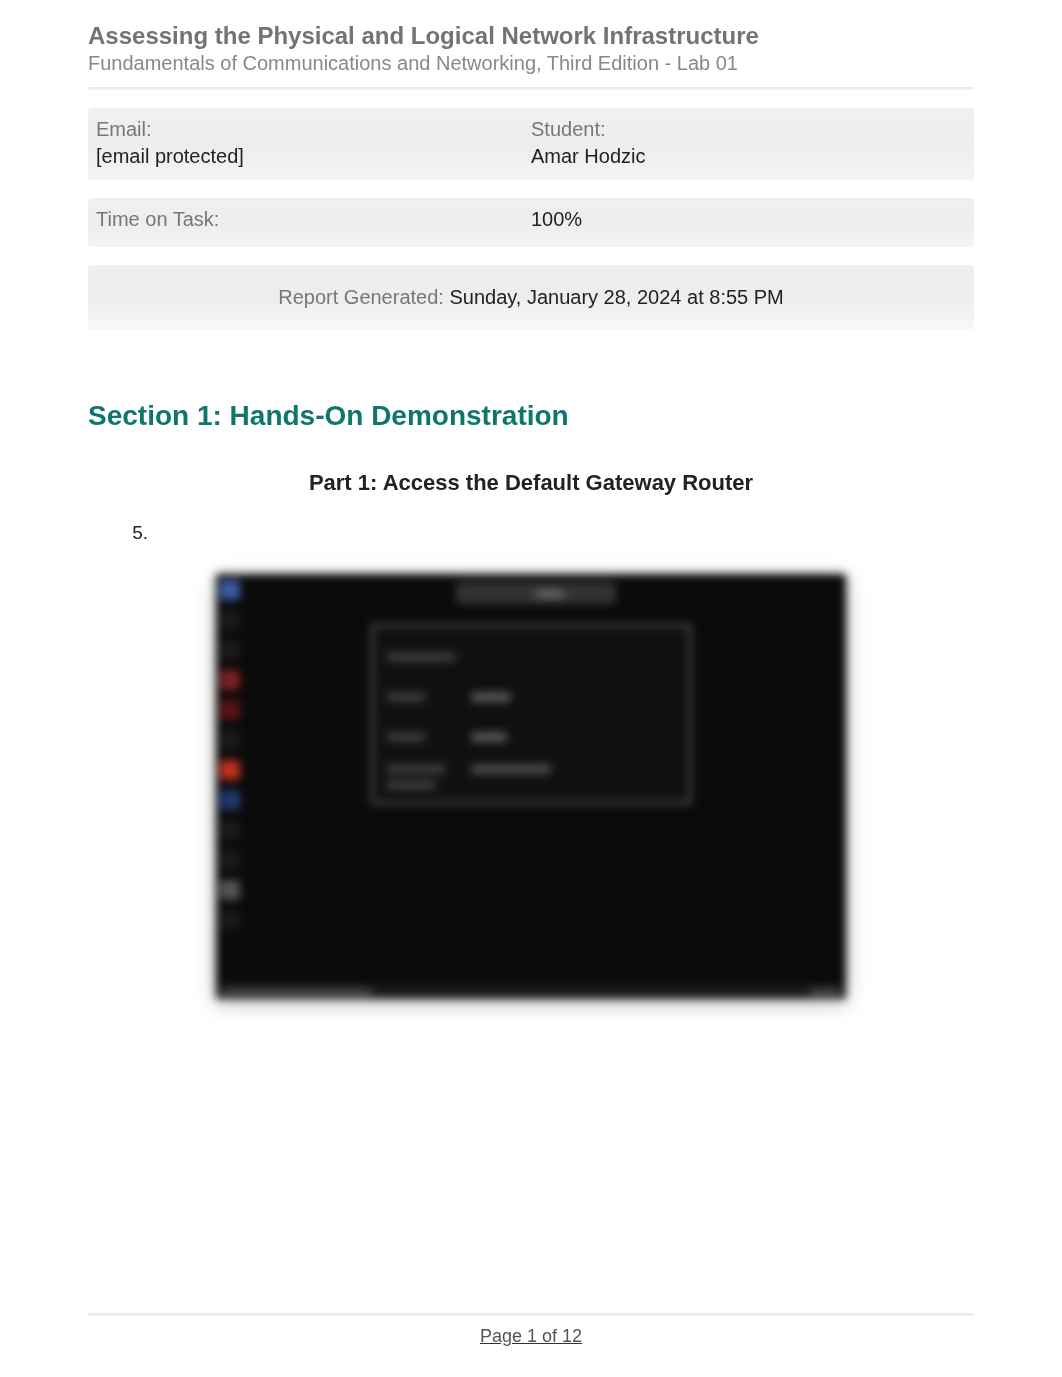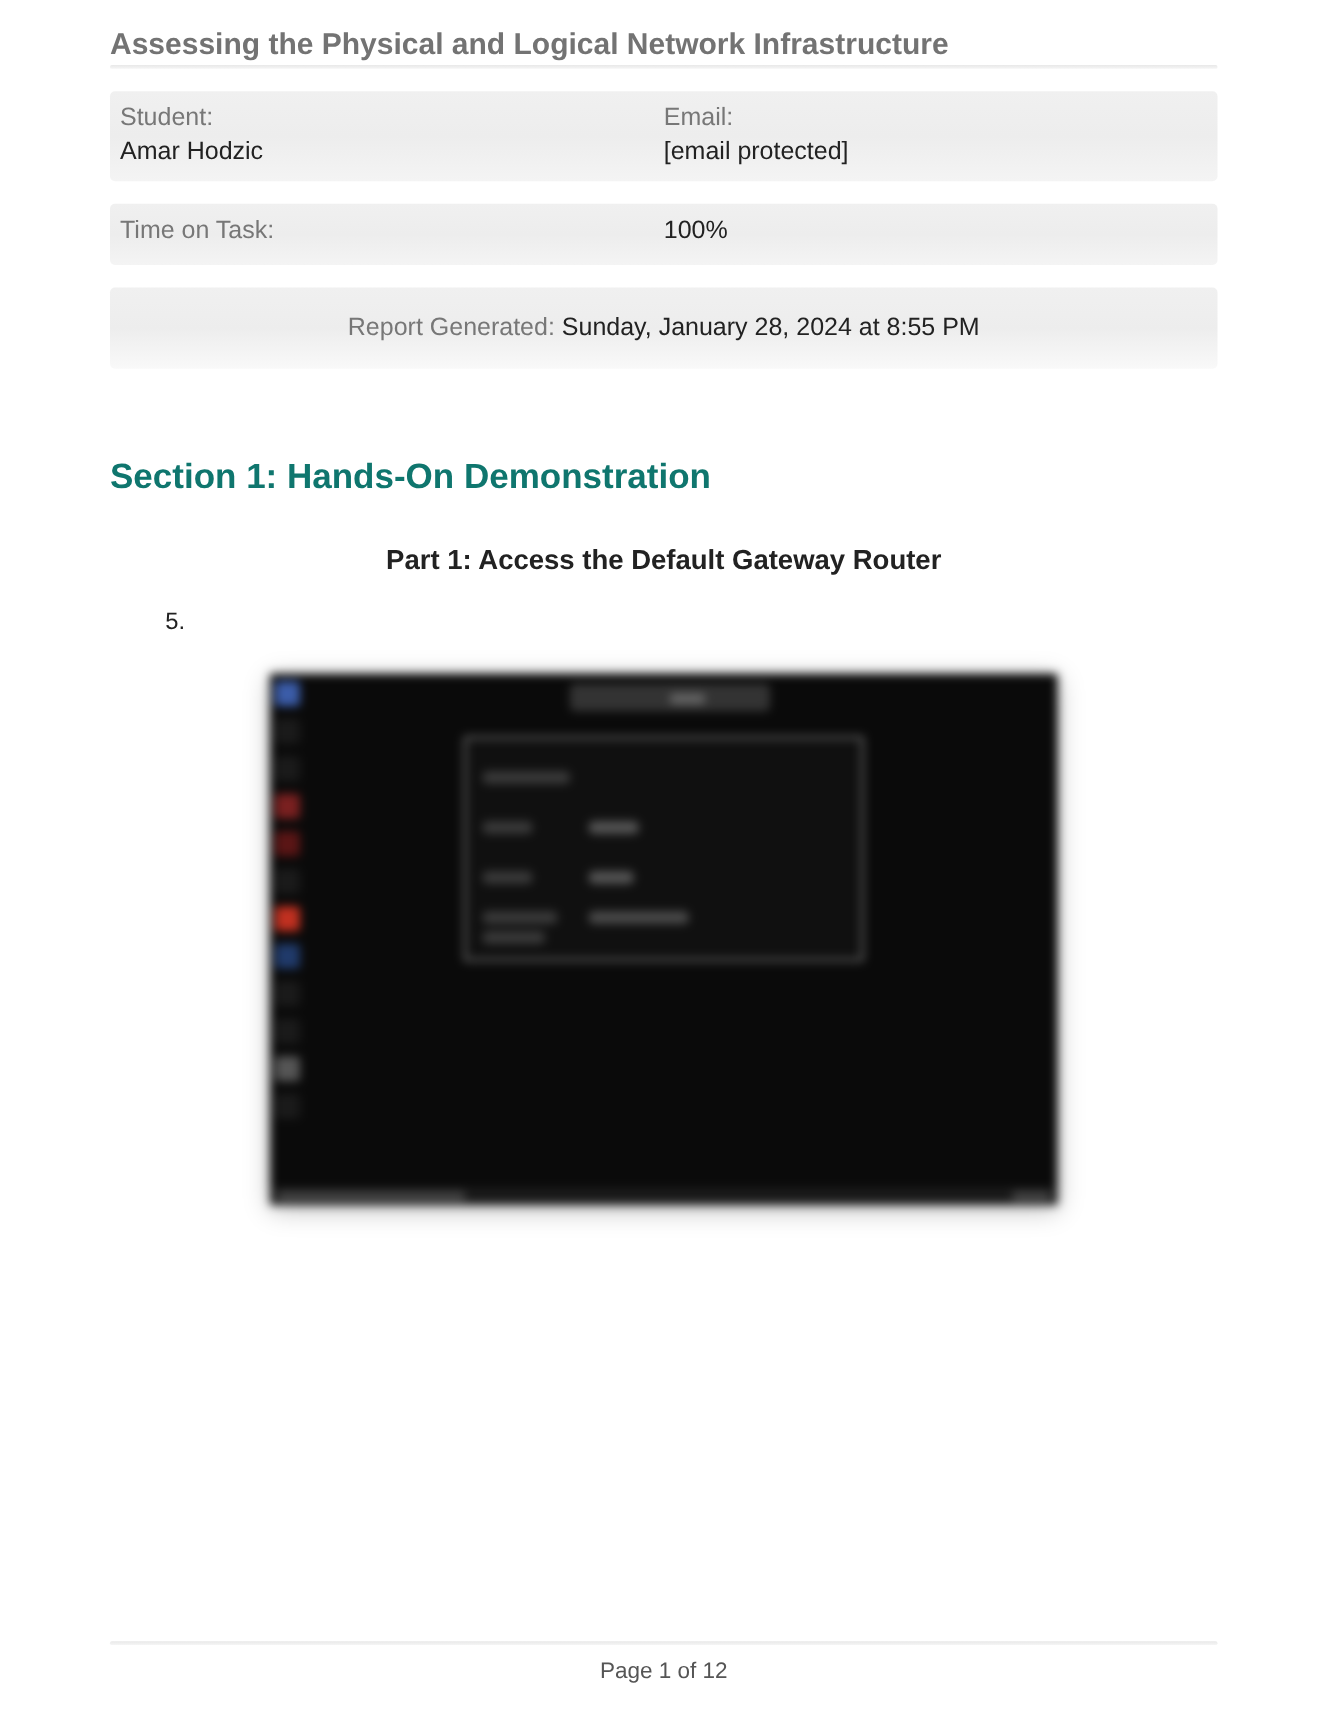--- a/index.html
+++ b/index.html
@@ -182,48 +182,50 @@
       height: 8px;
       top: 3px;
       background: #444;
       border-radius: 2px;
     }
     .page-footer {
       position: absolute;
       bottom: 30px;
       left: 88px;
       right: 88px;
+      text-decoration: underline;
     }
     .footer-hr {
       height: 3px;
       background: linear-gradient(to bottom, #e8e8e8, #f5f5f5);
       border-radius: 2px;
       margin-bottom: 10px;
     }
     .page-number {
       text-align: center;
       font-size: 18px;
       color: #555;
     }
   </style>
 </head>
 <body>
 
 <div class="page">
   <h1 class="doc-title">Assessing the Physical and Logical Network Infrastructure</h1>
+  <div class="doc-subtitle">Fundamentals of Communications and Networking, Third Edition - Lab 01</div>
   <div class="hr-top"></div>
 
   <div class="info-block">
+    <div class="info-col">
+      <div class="info-label">Email:</div>
+      <div class="info-value">[email protected]</div>
+    </div>
     <div class="info-col">
       <div class="info-label">Student:</div>
       <div class="info-value">Amar Hodzic</div>
-    </div>
-    <div class="info-col">
-      <div class="info-label">Email:</div>
-      <div class="info-value">[email protected]</div>
     </div>
   </div>
 
   <div class="info-block">
     <div class="info-col">
       <div class="info-label">Time on Task:</div>
     </div>
     <div class="info-col">
       <div class="info-value">100%</div>
     </div>

